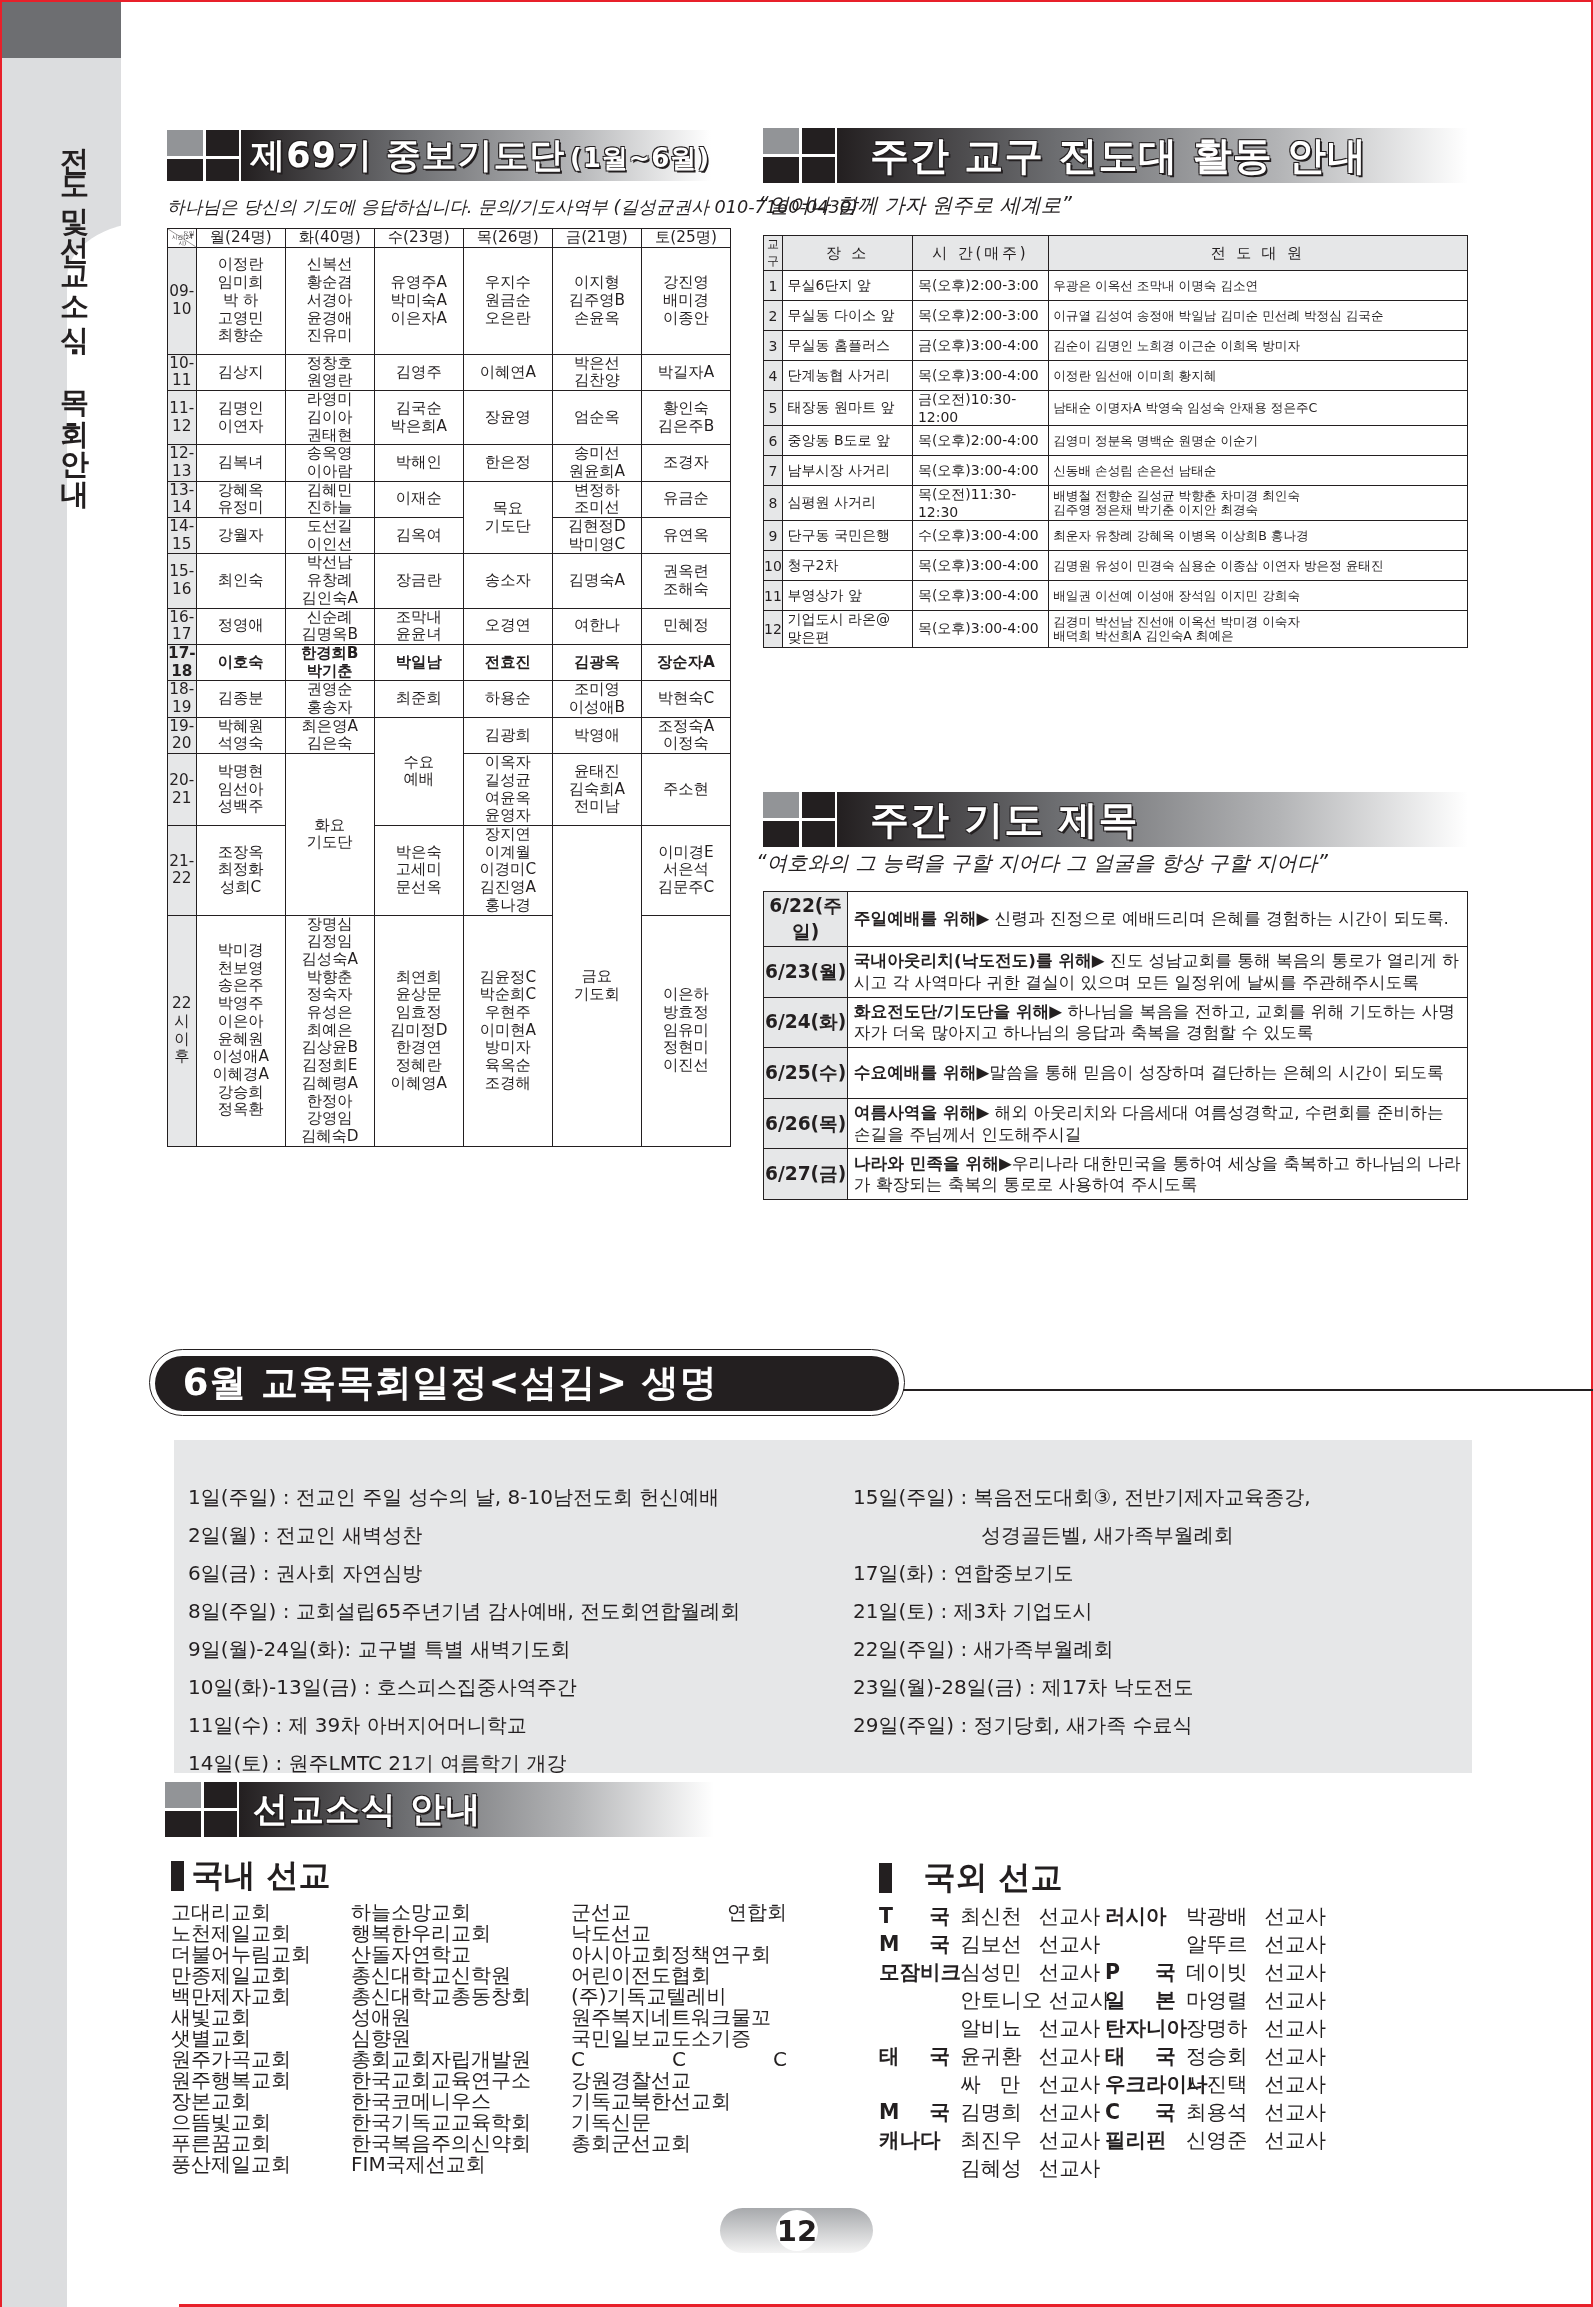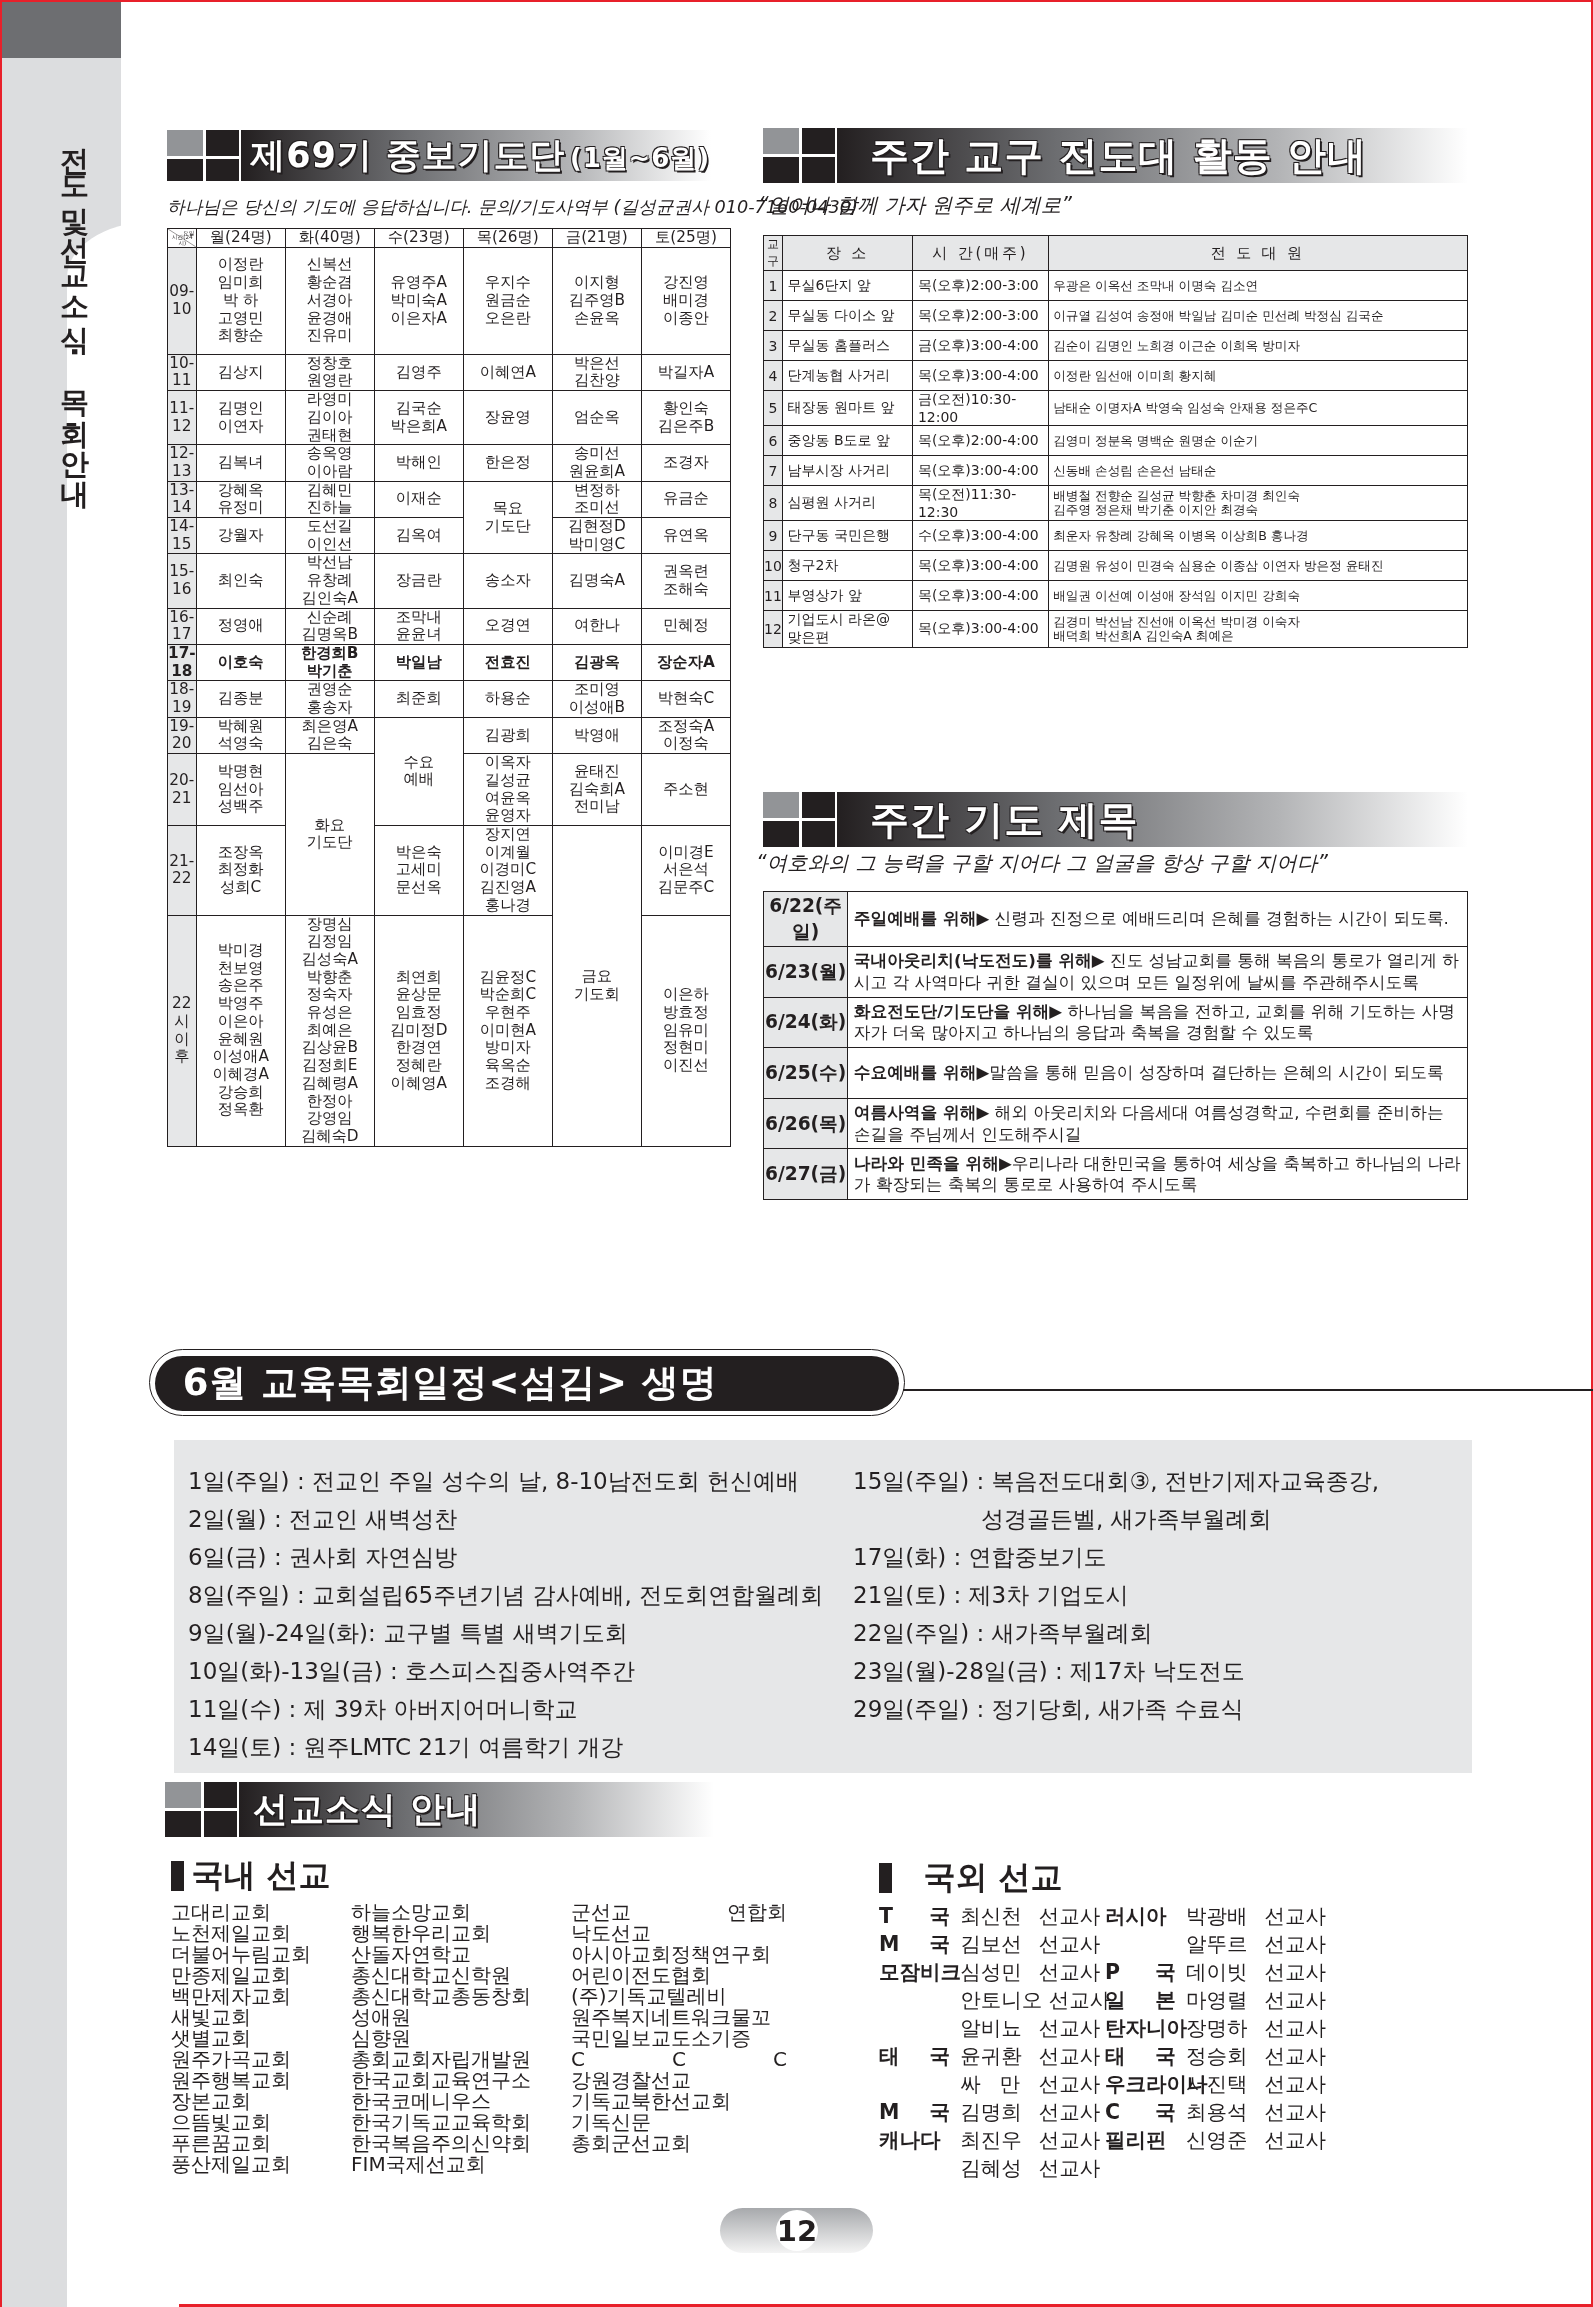--- a/index.html
+++ b/index.html
@@ -49,21 +49,21 @@
   .pray-topics td{border:1.4px solid #231f20;height:44px;}
   .pray-topics .date{background:#e6e7e8;width:67px;text-align:center;font-weight:bold;font-size:18.6px;}
   .pray-topics .txt{padding:2.8px 5.6px;line-height:21.4px;}
   .pray-topics .txt b{font-weight:bold;}
 
   .edu-pill{position:absolute;left:149px;top:1349px;width:754px;height:65px;border:1.4px solid #231f20;border-radius:37px;}
   .edu-pill .inner{position:absolute;left:4.7px;top:5.6px;right:4.7px;bottom:3.7px;background:#231f20;border-radius:33px;display:flex;align-items:center;padding-left:28px;}
   .edu-pill .inner span{color:#fff;font-weight:bold;font-size:37px;letter-spacing:0.9px;}
   .edu-line{position:absolute;left:903px;top:1389px;width:690px;height:1.9px;background:#231f20;}
   .edu-box{position:absolute;left:174px;top:1440px;width:1298px;height:333px;background:#e6e7e8;}
-  .edu-col{position:absolute;top:22px;font-size:23px;line-height:38px;white-space:nowrap;}
+  .edu-col{position:absolute;top:38px;font-size:20px;line-height:38px;white-space:nowrap;}
   .edu-col .row{display:block;}
   .edu-col .indent{display:block;padding-left:128px;}
 
   .sub-h{position:absolute;font-weight:bold;font-size:32px;display:flex;align-items:center;}
   .sub-h .sq{display:inline-block;width:13px;height:30px;background:#231f20;margin-right:7.4px;}
 
   .dom-list{position:absolute;left:171px;top:1902px;font-size:20px;line-height:21px;}
   .dom-col{position:absolute;top:0;}
   .dom-col .it{display:block;text-align:justify;text-align-last:justify;white-space:nowrap;}
   .ovs{position:absolute;left:879px;top:1902px;font-size:20.5px;line-height:28px;}

